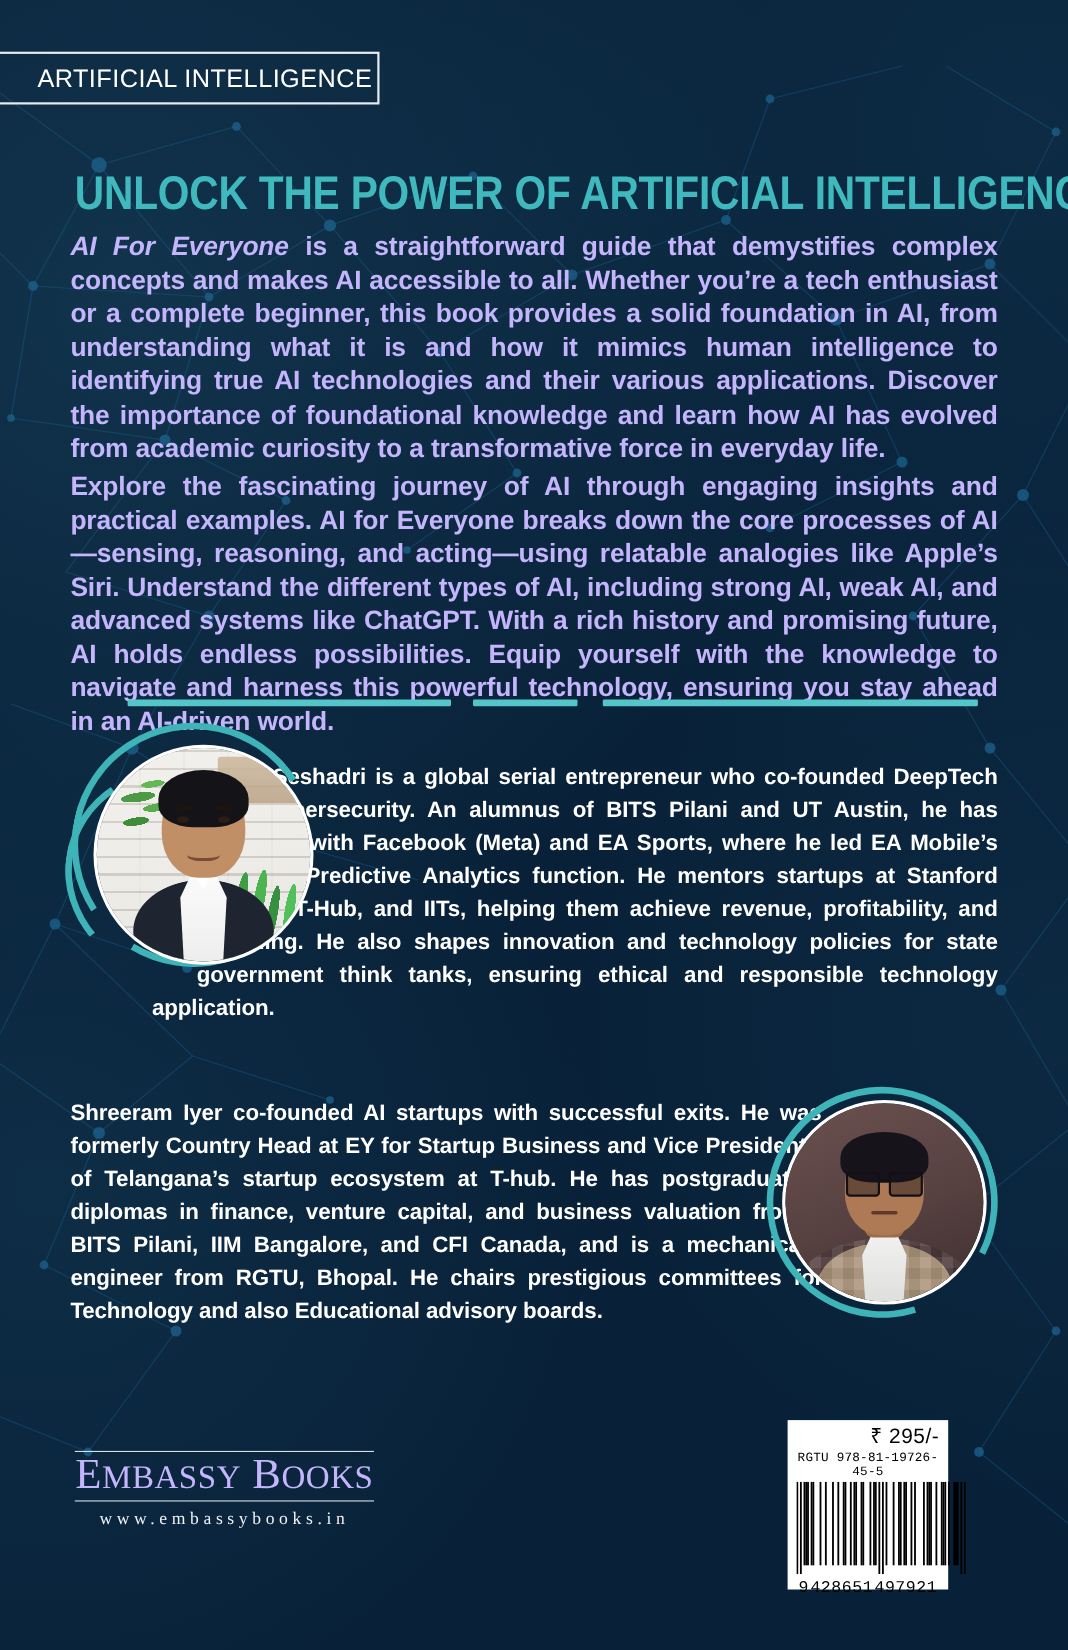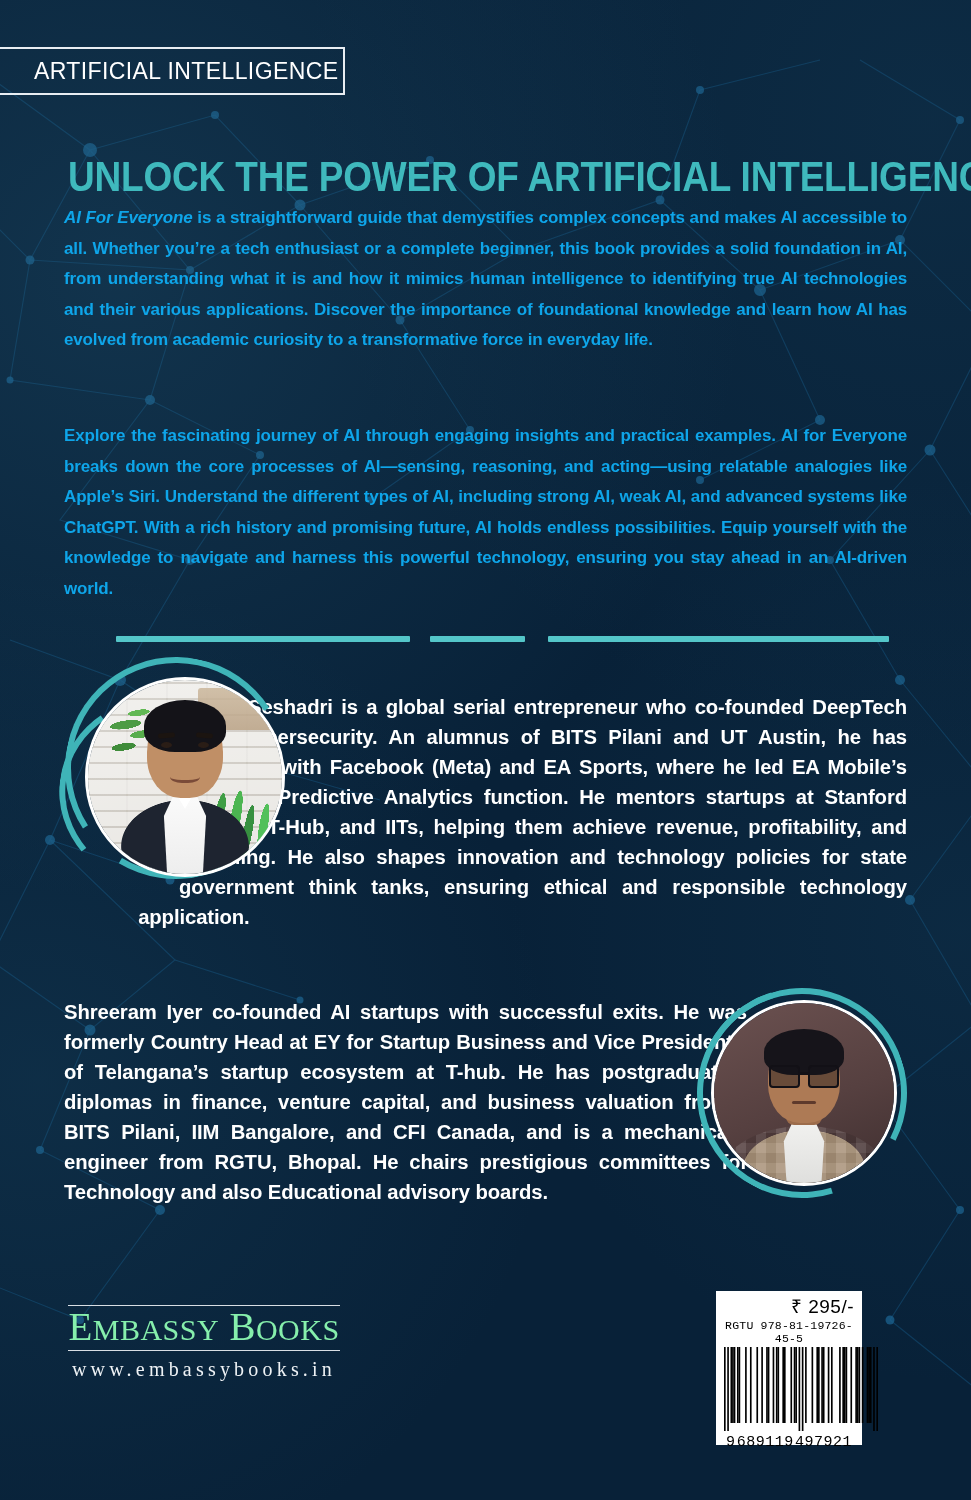--- a/index.html
+++ b/index.html
@@ -84,22 +84,22 @@
     transform: scaleX(0.86);
     transform-origin: center center;
     white-space: nowrap;
   }
 
   
   .blurb {
     position: absolute;
     left: 64px;
     width: 843px;
-    color: #0ea5e9;
-    font-size: 17px;
+    color: #c4b5fd;
+    font-size: 24px;
     line-height: 30.5px;
     text-align: justify;
     font-weight: 700;
     letter-spacing: -0.15px;
   }
   .blurb i { font-style: italic; }
   #para1 { top: 186px; }
   #para2 { top: 404px; }
 
   
@@ -332,37 +332,37 @@
   .publisher {
     position: absolute;
     left: 44px;
     top: 1297px;
     width: 320px;
     text-align: center;
     color: #ffffff;
   }
   .shield-wrap { display: flex; justify-content: center; }
   .pub-name {
-    margin-top: 8px;
+    margin-top: 22px;
     font-family: "Liberation Serif", serif;
     font-size: 39px;
     line-height: 1.05;
     letter-spacing: 0.5px;
-    color: #86efac;
+    color: #c4b5fd;
     border-top: 1.5px solid #d8dee4;
     border-bottom: 1.5px solid #d8dee4;
     padding: 1px 0 2px;
     display: inline-block;
   }
   .pub-name .cap { font-size: 39px; }
   .pub-name .sm  { font-size: 30px; }
   .pub-url {
     margin-top: 7px;
     font-family: "Liberation Serif", serif;
-    font-size: 20px;
+    font-size: 16px;
     letter-spacing: 4.2px;
     color: #eef2f5;
   }
 
   
   .barcode-box {
     position: absolute;
     left: 716px;
     top: 1291px;
     width: 146px;
@@ -609,19 +609,19 @@
               <rect x="142.65" y="0" width="1.65" height="76"></rect>
               <rect x="144.27" y="0" width="1.65" height="76"></rect>
               <rect x="145.89" y="0" width="1.65" height="76"></rect>
               <rect x="149.14" y="0" width="1.65" height="84"></rect>
               <rect x="152.38" y="0" width="1.65" height="84"></rect>
             </g>
         </svg>
       </div>
       <div class="bc-digits">
         <span>9</span>
-        <span>689119</span>
+        <span>428651</span>
         <span>497921</span>
       </div>
     </div>
 
   </div>
 </div>
 
 </body></html>

